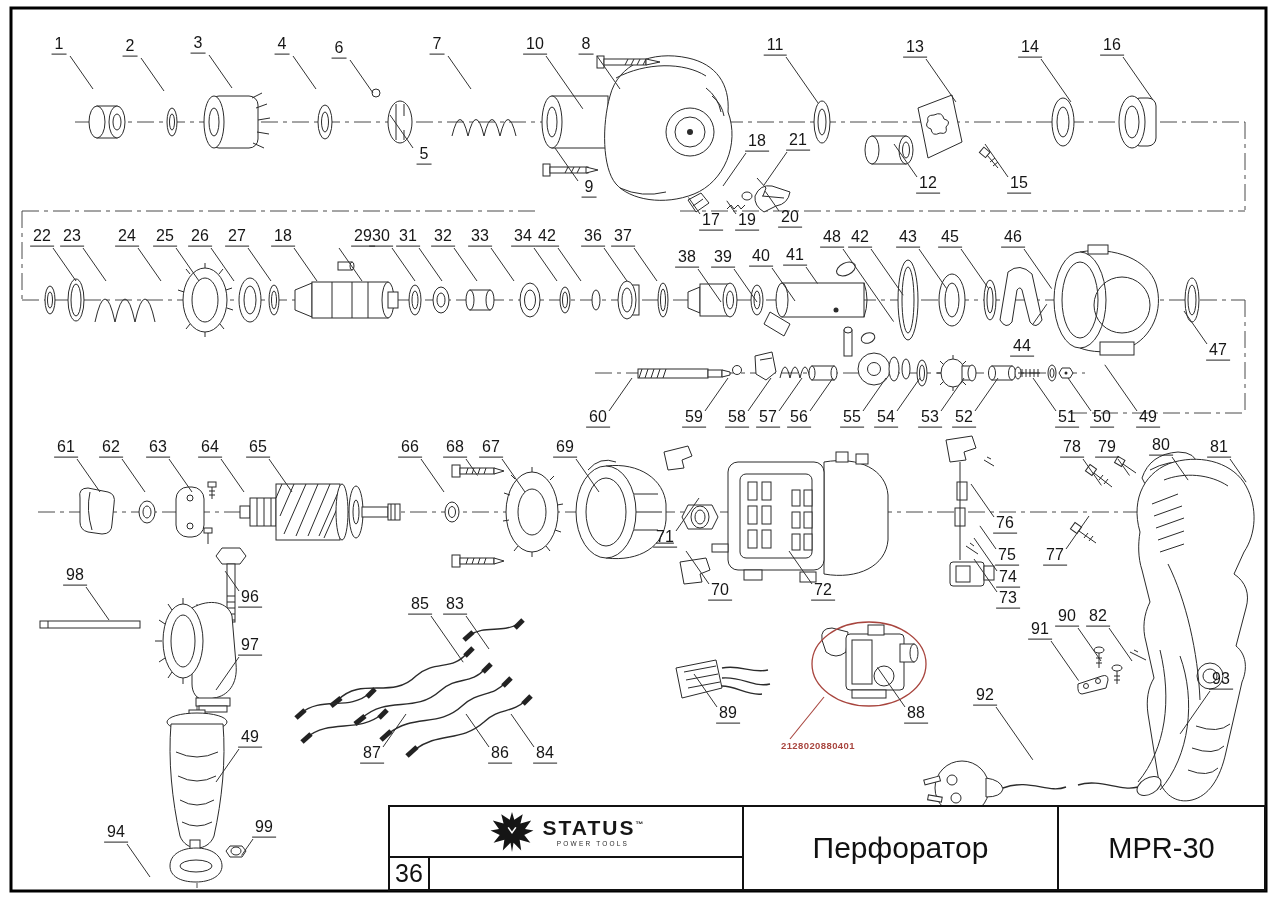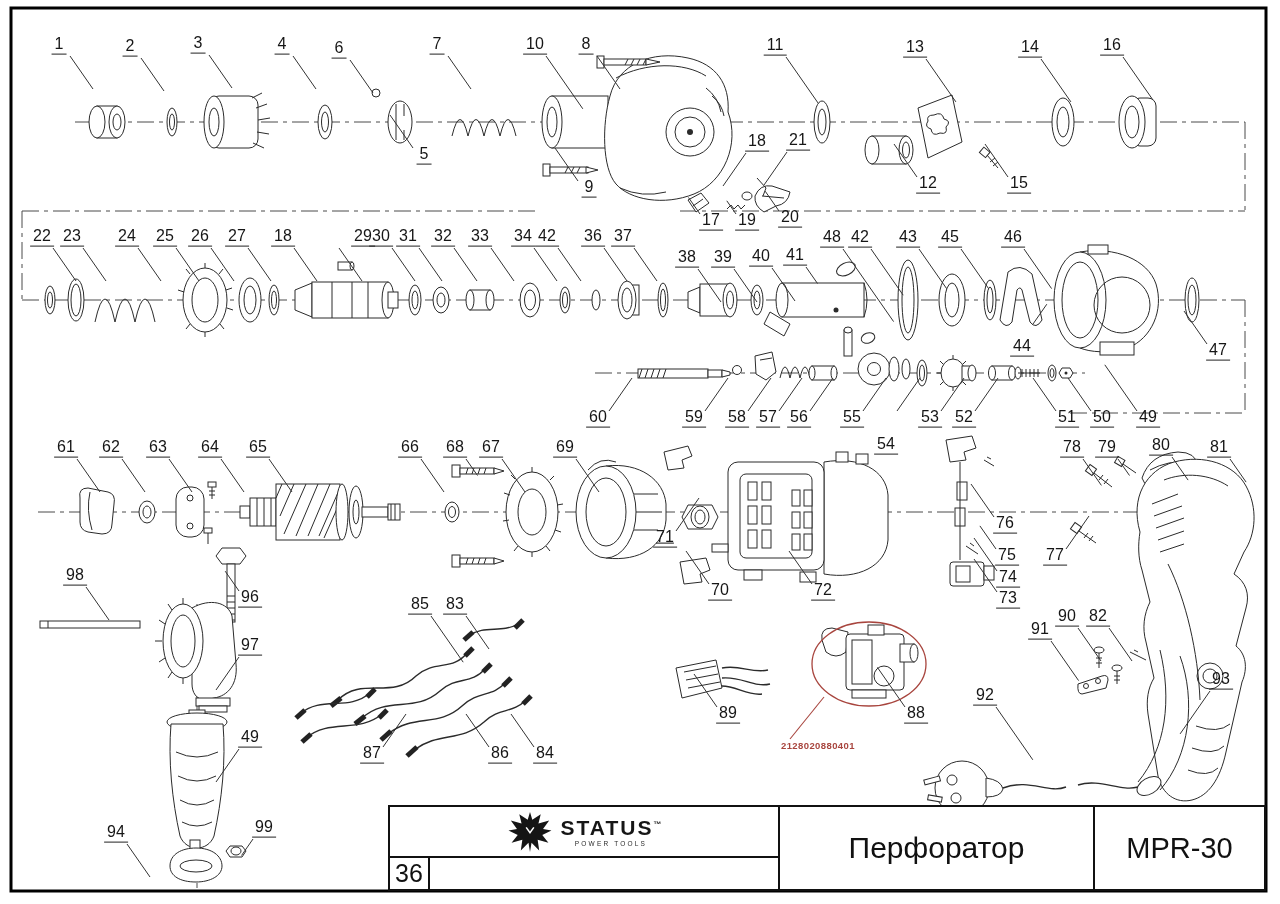--- a/index.html
+++ b/index.html
@@ -17,21 +17,21 @@
   .s{fill:none;stroke:#2b2b2b;stroke-width:1;}
   .f{fill:#2b2b2b;stroke:none;}
   .w{fill:none;stroke:#2b2b2b;stroke-width:1.4;}
   .t{stroke:#222;stroke-width:5;}
   .cl{fill:none;stroke:#4a4a4a;stroke-width:1;stroke-dasharray:17 5 4 5;}
   .leader{stroke:#333;stroke-width:1;}
   .frame{fill:none;stroke:#000;stroke-width:3;}
   
   .tb{position:absolute;left:388px;top:805px;width:878px;height:86px;border:2px solid #111;
       box-sizing:border-box;display:flex;background:#fff;z-index:3;}
-  .tb-col1{width:390px;border-right:2px solid #111;box-sizing:border-box;display:flex;flex-direction:column;}
+  .tb-col1{width:354px;border-right:2px solid #111;box-sizing:border-box;display:flex;flex-direction:column;}
   .tb-logo{height:49px;display:flex;align-items:center;justify-content:center;gap:8px;}
   .brand{font-size:21px;font-weight:bold;letter-spacing:2px;color:#161616;line-height:1;}
   .brand sup{font-size:8px;letter-spacing:0;}
   .brandsub{font-size:6.5px;letter-spacing:2.2px;color:#2a2a2a;margin-top:2px;text-align:center;}
   .tb-row2{flex:1;border-top:2px solid #111;display:flex;box-sizing:border-box;}
   .tb-num{width:40px;border-right:2px solid #111;box-sizing:border-box;display:flex;
           align-items:center;justify-content:center;font-size:25px;color:#111;}
   .tb-val{flex:1;display:flex;align-items:center;padding-left:12px;font-size:13px;color:#111;}
   .tb-prod{width:315px;border-right:2px solid #111;box-sizing:border-box;display:flex;
            align-items:center;justify-content:center;font-size:30px;color:#111;}
@@ -708,21 +708,21 @@
       <div class="plabel" style="left: 1022px; top: 333px; margin-top: 16px;">44</div>
       <div class="plabel" style="left: 950px; top: 240px;">45</div>
       <div class="plabel" style="left: 1013px; top: 240px;">46</div>
       <div class="plabel" style="left: 1218px; top: 353px;">47</div>
       <div class="plabel" style="left: 832px; top: 240px;">48</div>
       <div class="plabel" style="left: 1148px; top: 420px;">49</div>
       <div class="plabel" style="left: 1102px; top: 420px;">50</div>
       <div class="plabel" style="left: 1067px; top: 420px;">51</div>
       <div class="plabel" style="left: 964px; top: 420px;">52</div>
       <div class="plabel" style="left: 930px; top: 420px;">53</div>
-      <div class="plabel" style="left: 886px; top: 420px; margin-top: 27px;">54</div>
+      <div class="plabel" style="left: 886px; top: 420px;">54</div>
       <div class="plabel" style="left: 852px; top: 420px;">55</div>
       <div class="plabel" style="left: 799px; top: 420px;">56</div>
       <div class="plabel" style="left: 768px; top: 420px;">57</div>
       <div class="plabel" style="left: 737px; top: 420px;">58</div>
       <div class="plabel" style="left: 694px; top: 420px;">59</div>
       <div class="plabel" style="left: 598px; top: 420px;">60</div>
       <div class="plabel" style="left: 66px; top: 450px;">61</div>
       <div class="plabel" style="left: 111px; top: 450px;">62</div>
       <div class="plabel" style="left: 158px; top: 450px;">63</div>
       <div class="plabel" style="left: 210px; top: 450px;">64</div>

